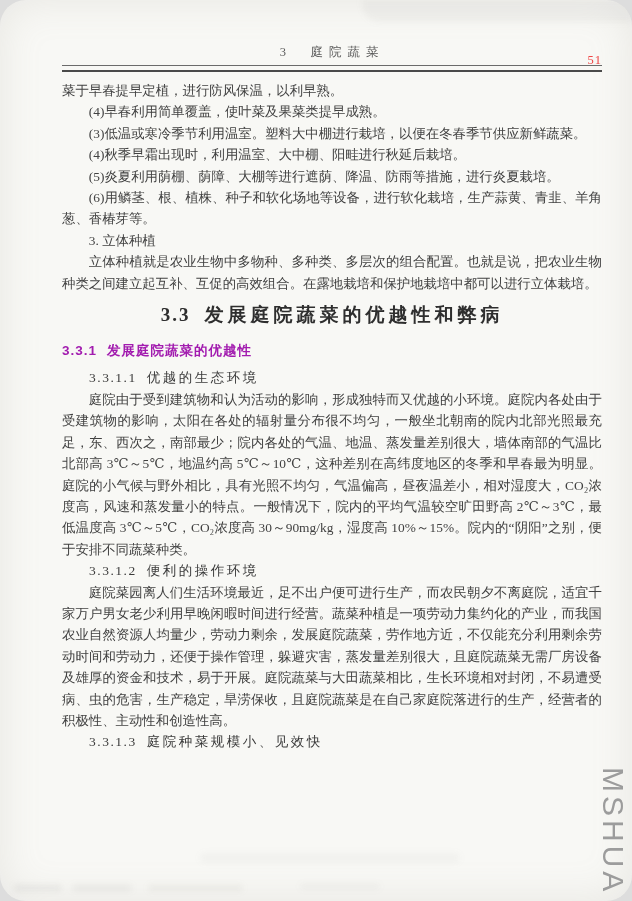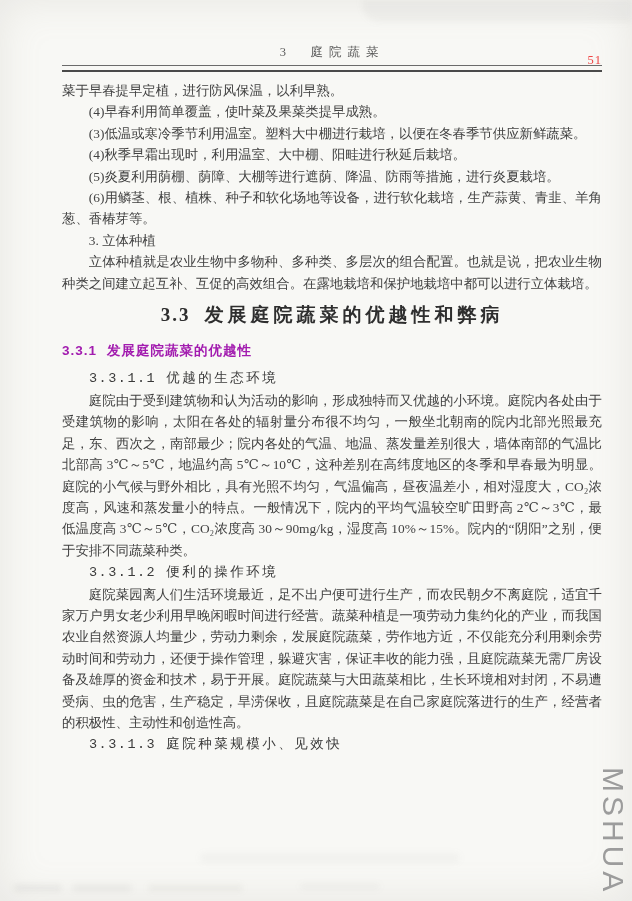--- a/index.html
+++ b/index.html
@@ -4,20 +4,21 @@
 <style>
   html,body{margin:0;padding:0;background:#dddddd;}
   .page{
     position:relative;
     width:632px;height:901px;
     background:#f8f8f5;
     overflow:hidden;
     font-family:"Liberation Serif","DejaVu Serif",serif;
     color:#414141;
     box-shadow:inset 0 0 40px rgba(160,155,145,0.18);
+    border-radius:26px;
   }
   .inner{
     position:absolute;
     left:62px;top:0;width:540px;
     padding-top:44px;
   }
   .page-header{
     position:relative;
     height:18px;
     font-size:12.5px;
@@ -71,21 +72,21 @@
   .subsection-heading .num{letter-spacing:1px;margin-right:10px;}
   .subsub-heading{
     margin:0;
     font-size:13.5px;
     line-height:21.4px;
     font-weight:500;
     letter-spacing:2.5px;
     text-indent:2em;
     color:#3a3a3a;
   }
-  .subsub-heading .num{letter-spacing:1.5px;margin-right:10px;font-family:Liberation Mono, monospace;}
+  .subsub-heading .num{letter-spacing:1.5px;margin-right:10px;}
   .watermark{
     position:absolute;
     right:2px;bottom:6px;
     writing-mode:vertical-rl;
     text-orientation:sideways;
     font-family:"Liberation Sans","DejaVu Sans",sans-serif;
     font-size:30px;
     letter-spacing:4px;
     color:#9c9c9c;
   }
@@ -144,21 +145,21 @@
         <h4 class="subsub-heading">
           <span class="num">3.3.1.1</span><span>优越的生态环境</span>
         </h4>
         <p class="indent">庭院由于受到建筑物和认为活动的影响，形成独特而又优越的小环境。庭院内各处由于受建筑物的影响，太阳在各处的辐射量分布很不均匀，一般坐北朝南的院内北部光照最充足，东、西次之，南部最少；院内各处的气温、地温、蒸发量差别很大，墙体南部的气温比北部高 3℃～5℃，地温约高 5℃～10℃，这种差别在高纬度地区的冬季和早春最为明显。庭院的小气候与野外相比，具有光照不均匀，气温偏高，昼夜温差小，相对湿度大，CO₂浓度高，风速和蒸发量小的特点。一般情况下，院内的平均气温较空旷田野高 2℃～3℃，最低温度高 3℃～5℃，CO₂浓度高 30～90mg/kg，湿度高 10%～15%。院内的“阴阳”之别，便于安排不同蔬菜种类。</p>
       </section>
 
       <section>
         <h4 class="subsub-heading">
           <span class="num">3.3.1.2</span><span>便利的操作环境</span>
         </h4>
-        <p class="indent">庭院菜园离人们生活环境最近，足不出户便可进行生产，而农民朝夕不离庭院，适宜千家万户男女老少利用早晚闲暇时间进行经营。蔬菜种植是一项劳动力集约化的产业，而我国农业自然资源人均量少，劳动力剩余，发展庭院蔬菜，劳作地方近，不仅能充分利用剩余劳动时间和劳动力，还便于操作管理，躲避灾害，保证丰收的能力强，且庭院蔬菜无需厂房设备及雄厚的资金和技术，易于开展。庭院蔬菜与大田蔬菜相比，生长环境相对封闭，不易遭受病、虫的危害，生产稳定，旱涝保收，且庭院蔬菜是在自己家庭院落进行的生产，经营者的积极性、主动性和创造性高。</p>
+        <p class="indent">庭院菜园离人们生活环境最近，足不出户便可进行生产，而农民朝夕不离庭院，适宜千家万户男女老少利用早晚闲暇时间进行经营。蔬菜种植是一项劳动力集约化的产业，而我国农业自然资源人均量少，劳动力剩余，发展庭院蔬菜，劳作地方近，不仅能充分利用剩余劳动时间和劳动力，还便于操作管理，躲避灾害，蒸发量差别很大，且庭院蔬菜无需厂房设备及雄厚的资金和技术，易于开展。庭院蔬菜与大田蔬菜相比，生长环境相对封闭，不易遭受病、虫的危害，生产稳定，旱涝保收，且庭院蔬菜是在自己家庭院落进行的生产，经营者的积极性、主动性和创造性高。</p>
       </section>
 
       <section>
         <h4 class="subsub-heading">
           <span class="num">3.3.1.3</span><span>庭院种菜规模小、见效快</span>
         </h4>
       </section>
 
     </main>
   </div>

